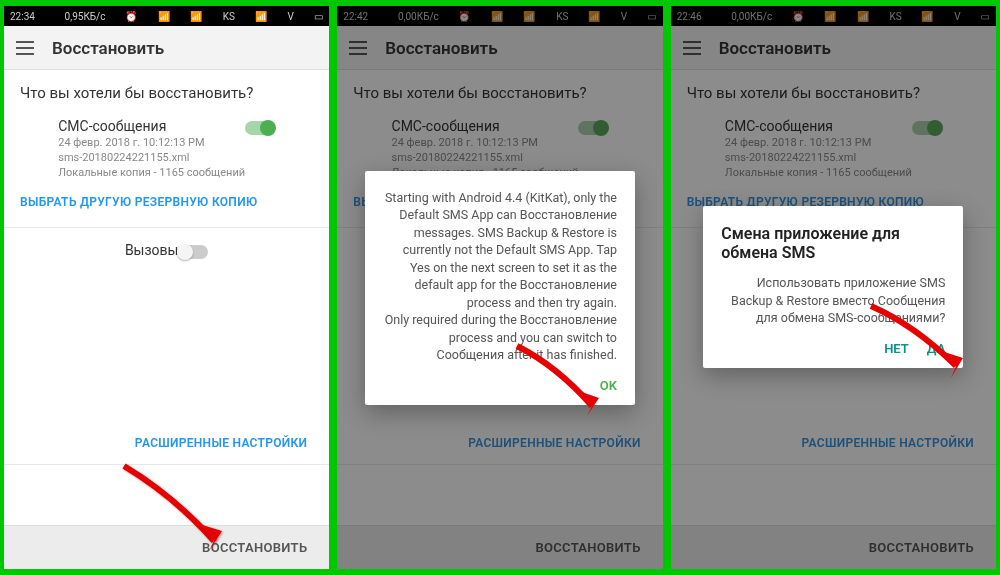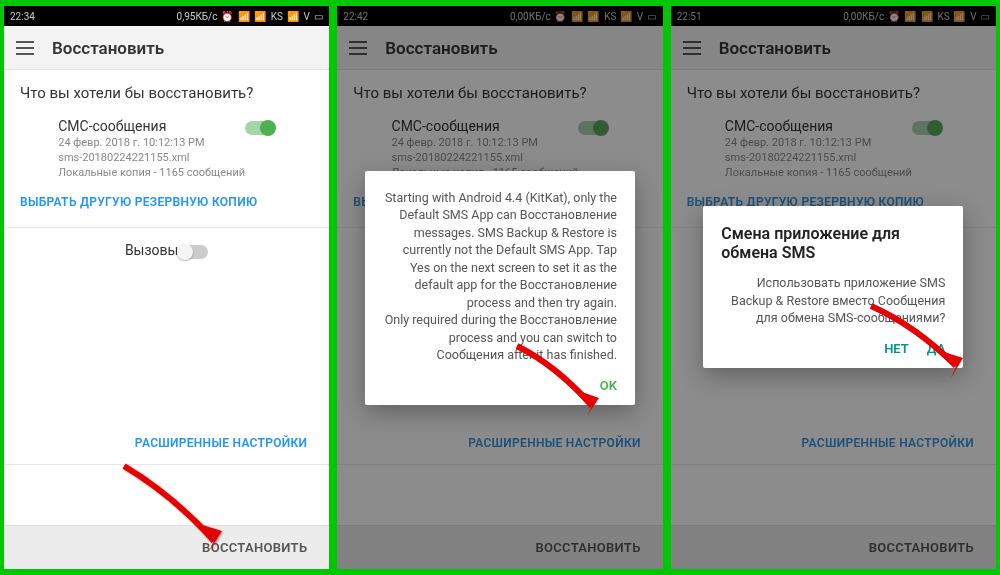--- a/index.html
+++ b/index.html
@@ -24,21 +24,21 @@
 }
 .base-layer {
   display: flex; flex-direction: column; flex: 1;
 }
 .statusbar {
   height: 20px; background: #000; color: #ccc;
   display: flex; align-items: center; justify-content: space-between;
   padding: 0 6px; font-size: 10px;
 }
 .sb-left { font-size: 10px; }
-.sb-right { display: flex; align-items: center; gap: 4px; }
+.sb-right { display: flex; align-items: center; gap: 20px; }
 .sb-right .ico { font-size: 10px; }
 .toolbar {
   height: 44px; background: #f3f3f3;
   display: flex; align-items: center;
   padding: 0 12px; gap: 18px;
   border-bottom: 1px solid #e0e0e0;
 }
 .menu-icon { width: 18px; height: 14px; display: flex; flex-direction: column; justify-content: space-between; }
 .menu-icon span { height: 2px; background: #555; }
 .toolbar-title { font-size: 17px; font-weight: 600; color: #333; }
@@ -226,21 +226,21 @@
     <svg width="120" height="90">
       <path d="M 10 10 Q 50 30 85 70" stroke="#e60000" stroke-width="6" fill="none"></path>
       <path d="M 85 70 L 72 55 L 92 62 L 80 80 Z" fill="#e60000"></path>
     </svg>
   </div>
 </div>
 
 <div class="screen dimmed">
   <div class="base-layer">
     <div class="statusbar">
-      <div class="sb-left">22:51</div>
+      <div class="sb-left">22:46</div>
       <div class="sb-right">
         <span>0,00КБ/с</span>
         <span class="ico">⏰</span>
         <span class="ico">📶</span>
         <span class="ico">📶</span>
         <span>KS</span>
         <span class="ico">📶</span>
         <span class="ico">V</span>
         <span class="ico">▭</span>
       </div>

